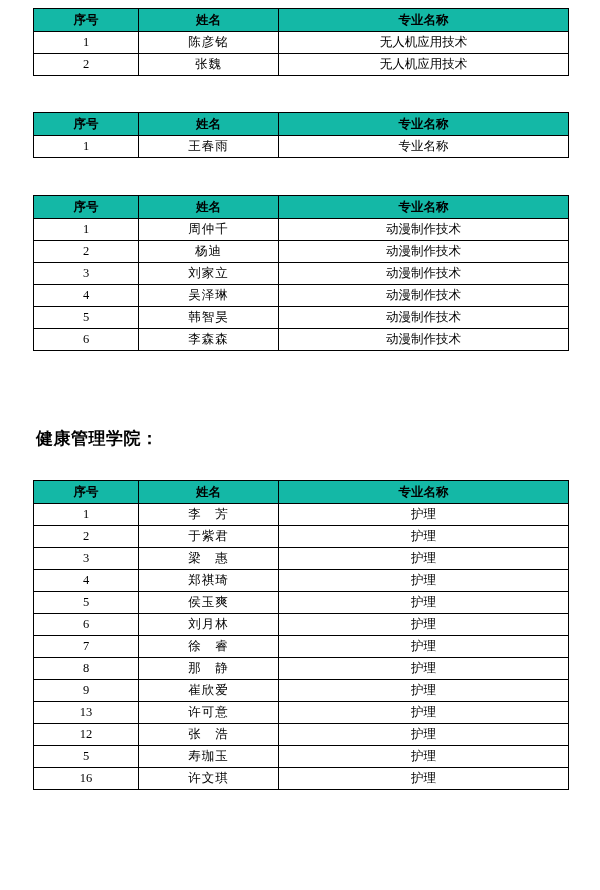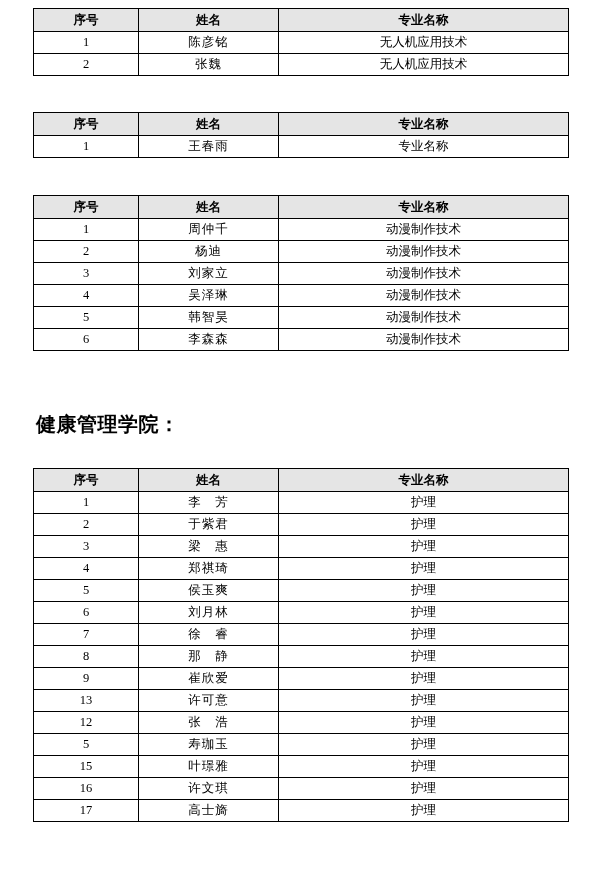--- a/index.html
+++ b/index.html
@@ -32,37 +32,37 @@
   table.doc-table th {
     border: 1px solid #000000;
     text-align: center;
     vertical-align: middle;
     padding: 0;
     height: 21px;
     line-height: 21px;
     font-weight: normal;
   }
   table.doc-table thead td {
-    background: #e5e5e5;
+    background: #14b8a6;
     font-weight: bold;
     height: 22px;
     line-height: 22px;
   }
   .col-no { width: 105px; }
   .col-name { width: 140px; }
   .col-major { width: 290px; }
 
   .spacer-a { height: 36px; }
   .spacer-b { height: 37px; }
   .spacer-c { height: 60px; }
   .spacer-d { height: 30px; }
 
   .section-title {
-    margin: 0 0 0 36px;
-    font-size: 20px;
+    margin: 16px 0 0 36px;
+    font-size: 17px;
     font-weight: bold;
     letter-spacing: 0.5px;
   }
   .top-pad { height: 8px; }
   .name-cell { letter-spacing: 1px; }
 </style>
 </head>
 <body>
 
 <div class="page">
@@ -243,30 +243,20 @@
         <td>12</td>
         <td class="name-cell">张　浩</td>
         <td>护理</td>
       </tr>
       <tr>
         <td>5</td>
         <td class="name-cell">寿珈玉</td>
         <td>护理</td>
       </tr>
       <tr>
-        <td>15</td>
-        <td class="name-cell">叶璟雅</td>
-        <td>护理</td>
-      </tr>
-      <tr>
         <td>16</td>
         <td class="name-cell">许文琪</td>
         <td>护理</td>
       </tr>
-      <tr>
-        <td>17</td>
-        <td class="name-cell">高士旖</td>
-        <td>护理</td>
-      </tr>
     </tbody>
   </table>
 
 </div>
 
 </body></html>

